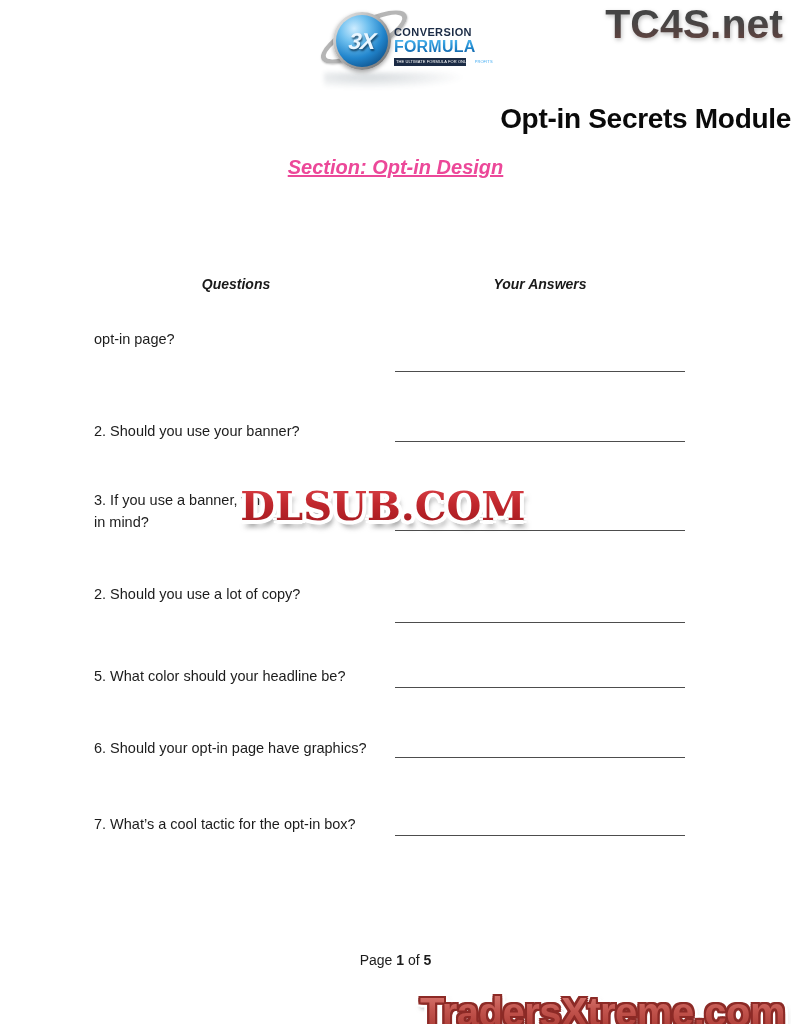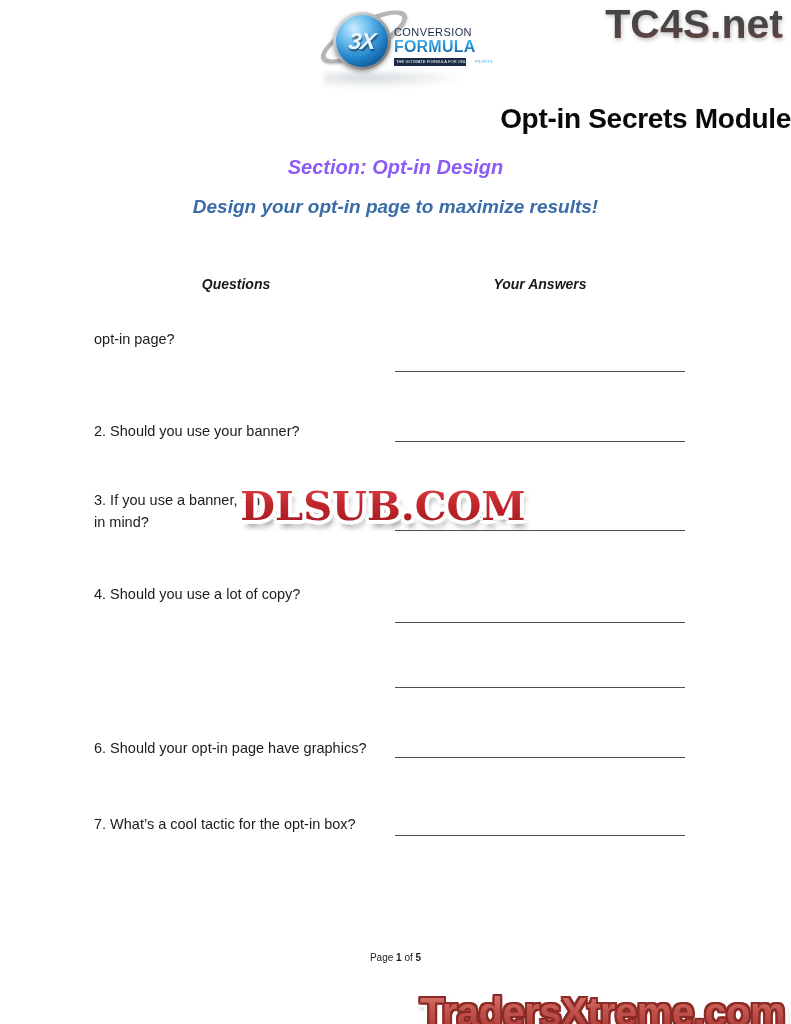--- a/index.html
+++ b/index.html
@@ -51,21 +51,21 @@
     width: 52px; height: 52px;
     display: flex; align-items: center; justify-content: center;
     font-size: 23px; font-weight: bold; font-style: italic;
     color: #eaf6ff;
     text-shadow: 1px 2px 2px rgba(4,40,70,.75);
     transform: skewX(-6deg);
     letter-spacing: -1px;
   }
   .logo-text { position: absolute; left: 76px; top: 22px; width: 84px; }
   .logo-name1 {
-    font-size: 11px; font-weight: normal; color: #1b2b45;
+    font-size: 11px; font-weight: bold; color: #1b2b45;
     letter-spacing: .4px; line-height: 12px;
   }
   .logo-name2 {
     font-size: 16px; font-weight: bold; line-height: 18px;
     letter-spacing: .2px;
     background: linear-gradient(#45b0ec 10%, #1a7cc4 55%, #0e superset); 
   }
   .grad-blue {
     background: linear-gradient(#4db6f0 5%, #1f86cc 55%, #0d5396 100%);
     -webkit-background-clip: text; background-clip: text;
@@ -109,21 +109,21 @@
   
   .title {
     position: absolute; left: 0; top: 103px; width: 100%;
     text-align: right;
     font-size: 28px; font-weight: bold; color: #0a0a0a;
     letter-spacing: -.3px;
   }
   .section-heading {
     position: absolute; left: 0; top: 156px; width: 100%;
     text-align: center;
-    font-size: 20px; font-weight: bold; font-style: italic; color: #8b5cf6;
+    font-size: 20px; font-weight: bold; font-style: italic; color: #ec4899; text-decoration: underline;
   }
   .design-tagline {
     position: absolute; left: 0; top: 196px; width: 100%;
     text-align: center;
     font-size: 19px; font-weight: bold; font-style: italic;
     color: #3a6ca8;
   }
   .part-heading {
     position: absolute; left: 91px; top: 233px;
     font-size: 18px; color: #141414;
@@ -174,21 +174,21 @@
     background: linear-gradient(#e0474d 8%, #c1272d 45%, #9d161c 95%);
     -webkit-background-clip: text; background-clip: text;
     color: #c1272d;
   }
   @supports (-webkit-background-clip: text) { .dlsub .front { color: transparent; } }
 
   
   .page-footer {
     position: absolute; left: 0; top: 952px; width: 100%;
     text-align: center;
-    font-size: 10px; color: #1c1c1c;
+    font-size: 14px; color: #1c1c1c;
   }
   .page-footer b { font-weight: bold; }
 
   .tx {
     position: absolute; right: 6px; top: 974px;
     width: 310px; height: 48px;
   }
   .tx span {
     position: absolute; right: 0; top: 16px;
     font-size: 40px; font-weight: bold;
@@ -231,37 +231,39 @@
       <div class="logo-name1">CONVERSION</div>
       <div class="logo-name2 grad-blue">FORMULA</div>
       <div class="logo-tagbar"><span>THE ULTIMATE FORMULA FOR ONLINE </span><span class="hl">PROFITS</span></div>
     </div>
   </div>
 
   <div class="tc4s">TC4S.net</div>
 
   <div class="title">Opt-in Secrets Module</div>
   <div class="section-heading">Section: Opt-in Design</div>
-  <div class="design-tagline">Design your opt-in page to maximize results!</div>
 
   <div class="col-header q">Questions</div>
   <div class="col-header a">Your Answers</div>
 
   <div class="question" style="top:329px">
     <div>opt-in page?</div>
   </div>
   <div class="question" style="top:421px">
     <div>2. Should you use your banner?</div>
   </div>
   <div class="question" style="top:490px">
     <div>3. If you use a banner, wh</div>
     <div>in mind?</div>
   </div>
   <div class="question" style="top:584px">
-    <div>4. Should you use a lot of copy?</div>
+    <div>2. Should you use a lot of copy?</div>
+  </div>
+  <div class="question" style="top:666px">
+    <div>5. What color should your headline be?</div>
   </div>
   <div class="question" style="top:738px">
     <div>6. Should your opt-in page have graphics?</div>
   </div>
   <div class="question" style="top:814px">
     <div>7. What’s a cool tactic for the opt-in box?</div>
   </div>
 
   <div class="answer-line" style="top:371px"></div>
   <div class="answer-line" style="top:441px"></div>

